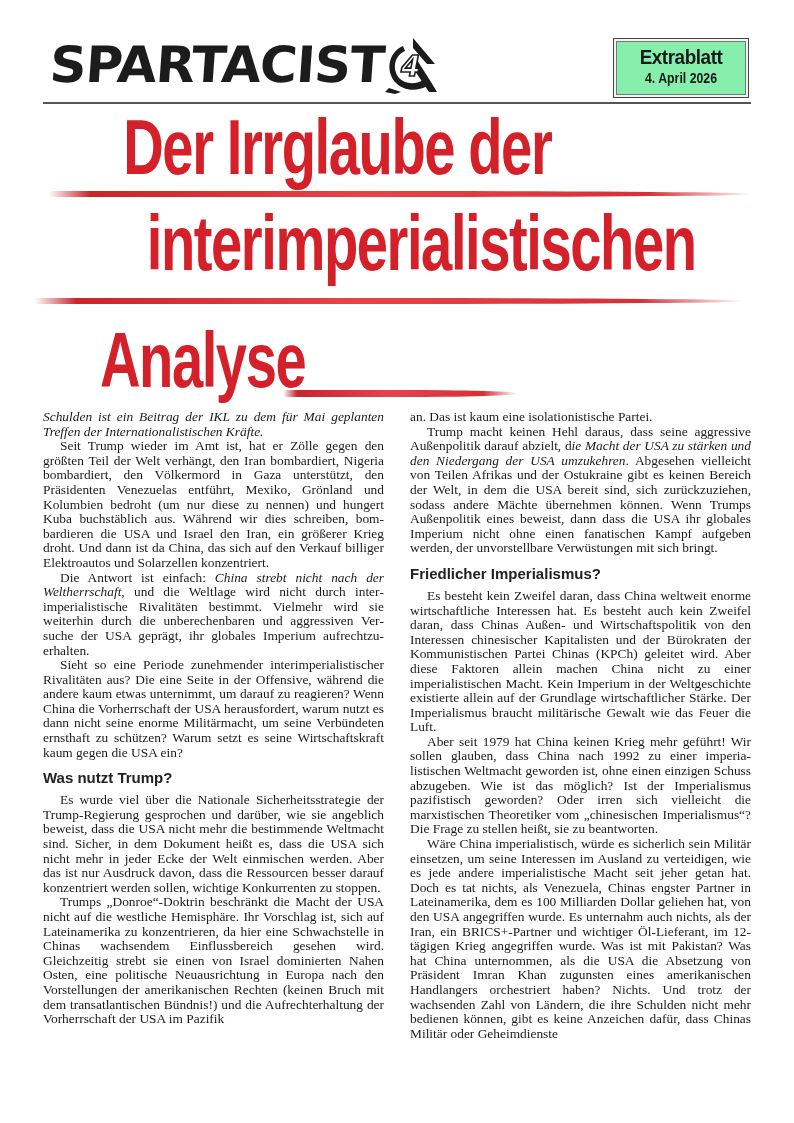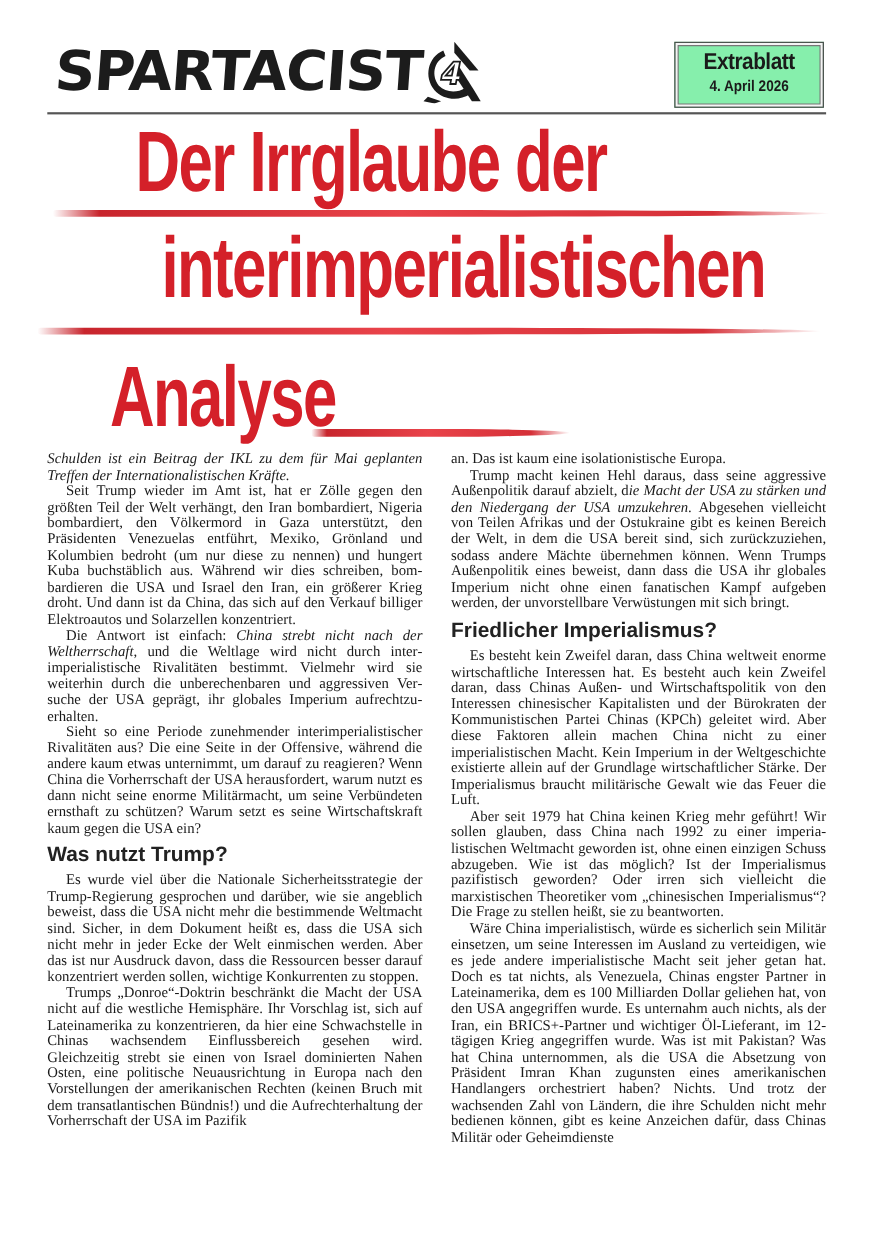--- a/index.html
+++ b/index.html
@@ -23,21 +23,21 @@
   .b1 { left:48px; top:191px; width:706px; }
   .b2 { left:34px; top:298px; width:712px; }
   .b3 { left:283px; top:390px; width:235px; height:7px; }
 
   .col { position:absolute; top:410px; width:341px; font-size:13.4px; line-height:14.6px; text-align:justify; hyphens:manual; }
   .col-left { left:43px; }
   .col-right { left:410px; }
   .col p { margin:0; text-indent:17px; }
   .col p.noindent { text-indent:0; }
   .col p.intro { font-style:italic; text-indent:0; }
-  .col h2 { font-family:"Liberation Sans", sans-serif; font-weight:bold; font-size:19px; margin:9px 0 7px 0; line-height:17px; color:#222; text-align:left; }
+  .col h2 { font-family:"Liberation Sans", sans-serif; font-weight:bold; font-size:15px; margin:9px 0 7px 0; line-height:17px; color:#222; text-align:left; }
   em { font-style:italic; }
 </style>
 </head>
 <body>
 
 <header class="masthead">
   <div class="logo">
     <span class="logo-text">SPARTACIST</span>
     <svg class="logo-icon" viewBox="0 0 56 58">
       <path d="M30 2 L52 28 L44 28 L30 12 Z" fill="#1c1c1c"></path>
@@ -68,20 +68,20 @@
     <p class="intro">Schulden ist ein Beitrag der IKL zu dem für Mai geplanten Treffen der Internationalistischen Kräfte.</p>
     <p>Seit Trump wieder im Amt ist, hat er Zölle gegen den größten Teil der Welt verhängt, den Iran bombardiert, Nige­ria bombardiert, den Völkermord in Gaza unterstützt, den Präsidenten Venezuelas entführt, Mexiko, Grönland und Kolumbien bedroht (um nur diese zu nennen) und hungert Kuba buchstäblich aus. Während wir dies schreiben, bom­bardieren die USA und Israel den Iran, ein größerer Krieg droht. Und dann ist da China, das sich auf den Verkauf bil­liger Elektroautos und Solarzellen konzentriert.</p>
     <p><span>Die Antwort ist einfach: </span><em>China strebt nicht nach der Weltherrschaft</em><span>, und die Weltlage wird nicht durch inter­imperialistische Rivalitäten bestimmt. Vielmehr wird sie weiterhin durch die unberechenbaren und aggressiven Ver­suche der USA geprägt, ihr globales Imperium aufrechtzu­erhalten.</span></p>
     <p>Sieht so eine Periode zunehmender interimperialisti­scher Rivalitäten aus? Die eine Seite in der Offensive, wäh­rend die andere kaum etwas unternimmt, um darauf zu re­agieren? Wenn China die Vorherrschaft der USA herausfordert, warum nutzt es dann nicht seine enorme Militärmacht, um seine Verbündeten ernsthaft zu schützen? Warum setzt es seine Wirtschaftskraft kaum gegen die USA ein?</p>
     <h2>Was nutzt Trump?</h2>
     <p>Es wurde viel über die Nationale Sicherheitsstrategie der Trump-Regierung gesprochen und darüber, wie sie angeb­lich beweist, dass die USA nicht mehr die bestimmende Weltmacht sind. Sicher, in dem Dokument heißt es, dass die USA sich nicht mehr in jeder Ecke der Welt einmischen werden. Aber das ist nur Ausdruck davon, dass die Ressour­cen besser darauf konzentriert werden sollen, wichtige Kon­kurrenten zu stoppen.</p>
     <p>Trumps „Donroe“-Doktrin beschränkt die Macht der USA nicht auf die westliche Hemisphäre. Ihr Vorschlag ist, sich auf Lateinamerika zu konzentrieren, da hier eine Schwachstelle in Chinas wachsendem Einflussbereich gese­hen wird. Gleichzeitig strebt sie einen von Israel dominier­ten Nahen Osten, eine politische Neuausrichtung in Europa nach den Vorstellungen der amerikanischen Rechten (kei­nen Bruch mit dem transatlantischen Bündnis!) und die Aufrechterhaltung der Vorherrschaft der USA im Pazifik</p>
   </div>
 
   <div class="col col-right">
-    <p class="noindent">an. Das ist kaum eine isolationistische Europa.</p>
+    <p class="noindent">an. Das ist kaum eine isolationistische Partei.</p>
     <p><span>Trump macht keinen Hehl daraus, dass seine aggressive Außenpolitik darauf abzielt, d</span><em>ie Macht der USA zu stärken und den Niedergang der USA umzukehren</em><span>. Abgesehen viel­leicht von Teilen Afrikas und der Ostukraine gibt es keinen Bereich der Welt, in dem die USA bereit sind, sich zurück­zuziehen, sodass andere Mächte übernehmen können. Wenn Trumps Außenpolitik eines beweist, dann dass die USA ihr globales Imperium nicht ohne einen fanatischen Kampf aufgeben werden, der unvorstellbare Verwüstungen mit sich bringt.</span></p>
     <h2>Friedlicher Imperialismus?</h2>
     <p>Es besteht kein Zweifel daran, dass China weltweit enor­me wirtschaftliche Interessen hat. Es besteht auch kein Zweifel daran, dass Chinas Außen- und Wirtschaftspolitik von den Interessen chinesischer Kapitalisten und der Büro­kraten der Kommunistischen Partei Chinas (KPCh) geleitet wird. Aber diese Faktoren allein machen China nicht zu ei­ner imperialistischen Macht. Kein Imperium in der Weltge­schichte existierte allein auf der Grundlage wirtschaftlicher Stärke. Der Imperialismus braucht militärische Gewalt wie das Feuer die Luft.</p>
     <p>Aber seit 1979 hat China keinen Krieg mehr geführt! Wir sollen glauben, dass China nach 1992 zu einer imperia­listischen Weltmacht geworden ist, ohne einen einzigen Schuss abzugeben. Wie ist das möglich? Ist der Imperialis­mus pazifistisch geworden? Oder irren sich vielleicht die marxistischen Theoretiker vom „chinesischen Imperialis­mus“? Die Frage zu stellen heißt, sie zu beantworten.</p>
     <p>Wäre China imperialistisch, würde es sicherlich sein Mi­litär einsetzen, um seine Interessen im Ausland zu verteidi­gen, wie es jede andere imperialistische Macht seit jeher getan hat. Doch es tat nichts, als Venezuela, Chinas engster Partner in Lateinamerika, dem es 100 Milliarden Dollar geliehen hat, von den USA angegriffen wurde. Es unter­nahm auch nichts, als der Iran, ein BRICS+-Partner und wichtiger Öl-Lieferant, im 12-tägigen Krieg angegriffen wurde. Was ist mit Pakistan? Was hat China unternommen, als die USA die Absetzung von Präsident Imran Khan zu­gunsten eines amerikanischen Handlangers orchestriert ha­ben? Nichts. Und trotz der wachsenden Zahl von Ländern, die ihre Schulden nicht mehr bedienen können, gibt es keine Anzeichen dafür, dass Chinas Militär oder Geheimdienste</p>
   </div>
 </article>
 
 </body></html>

